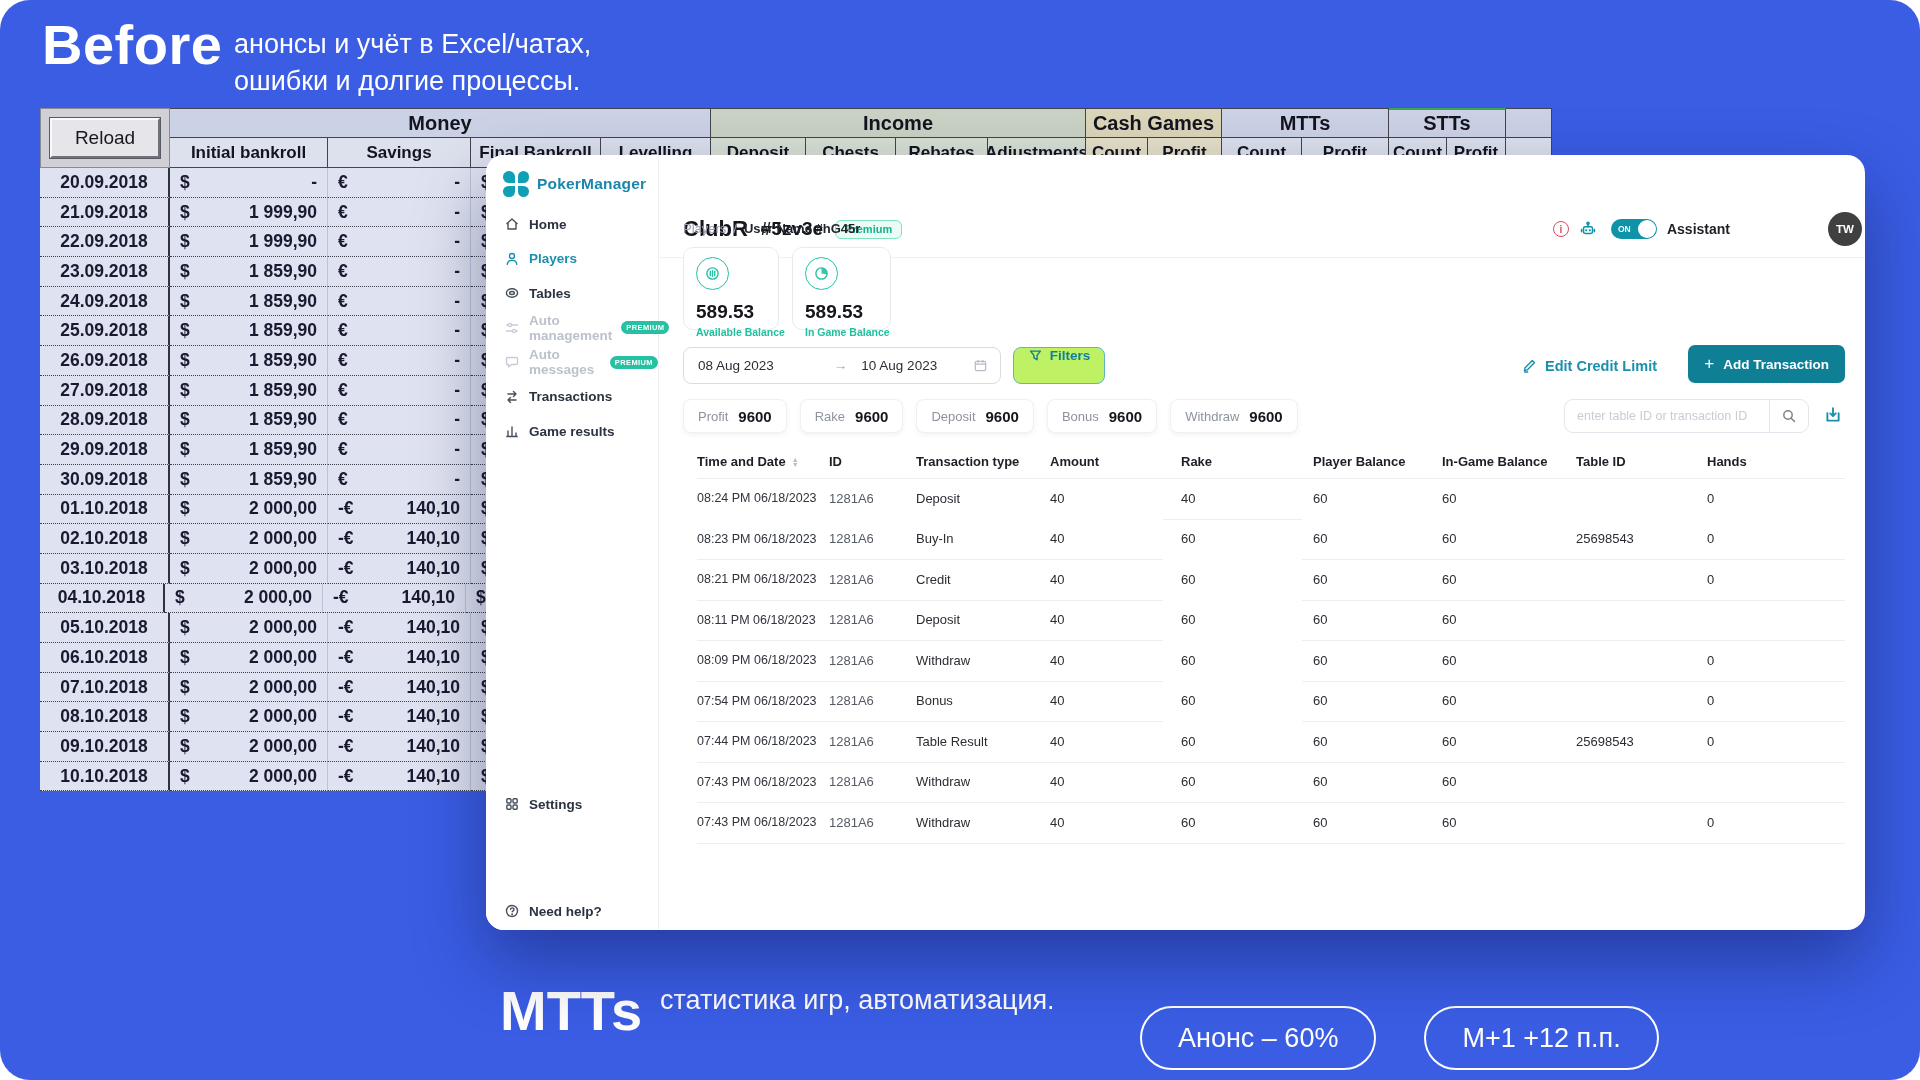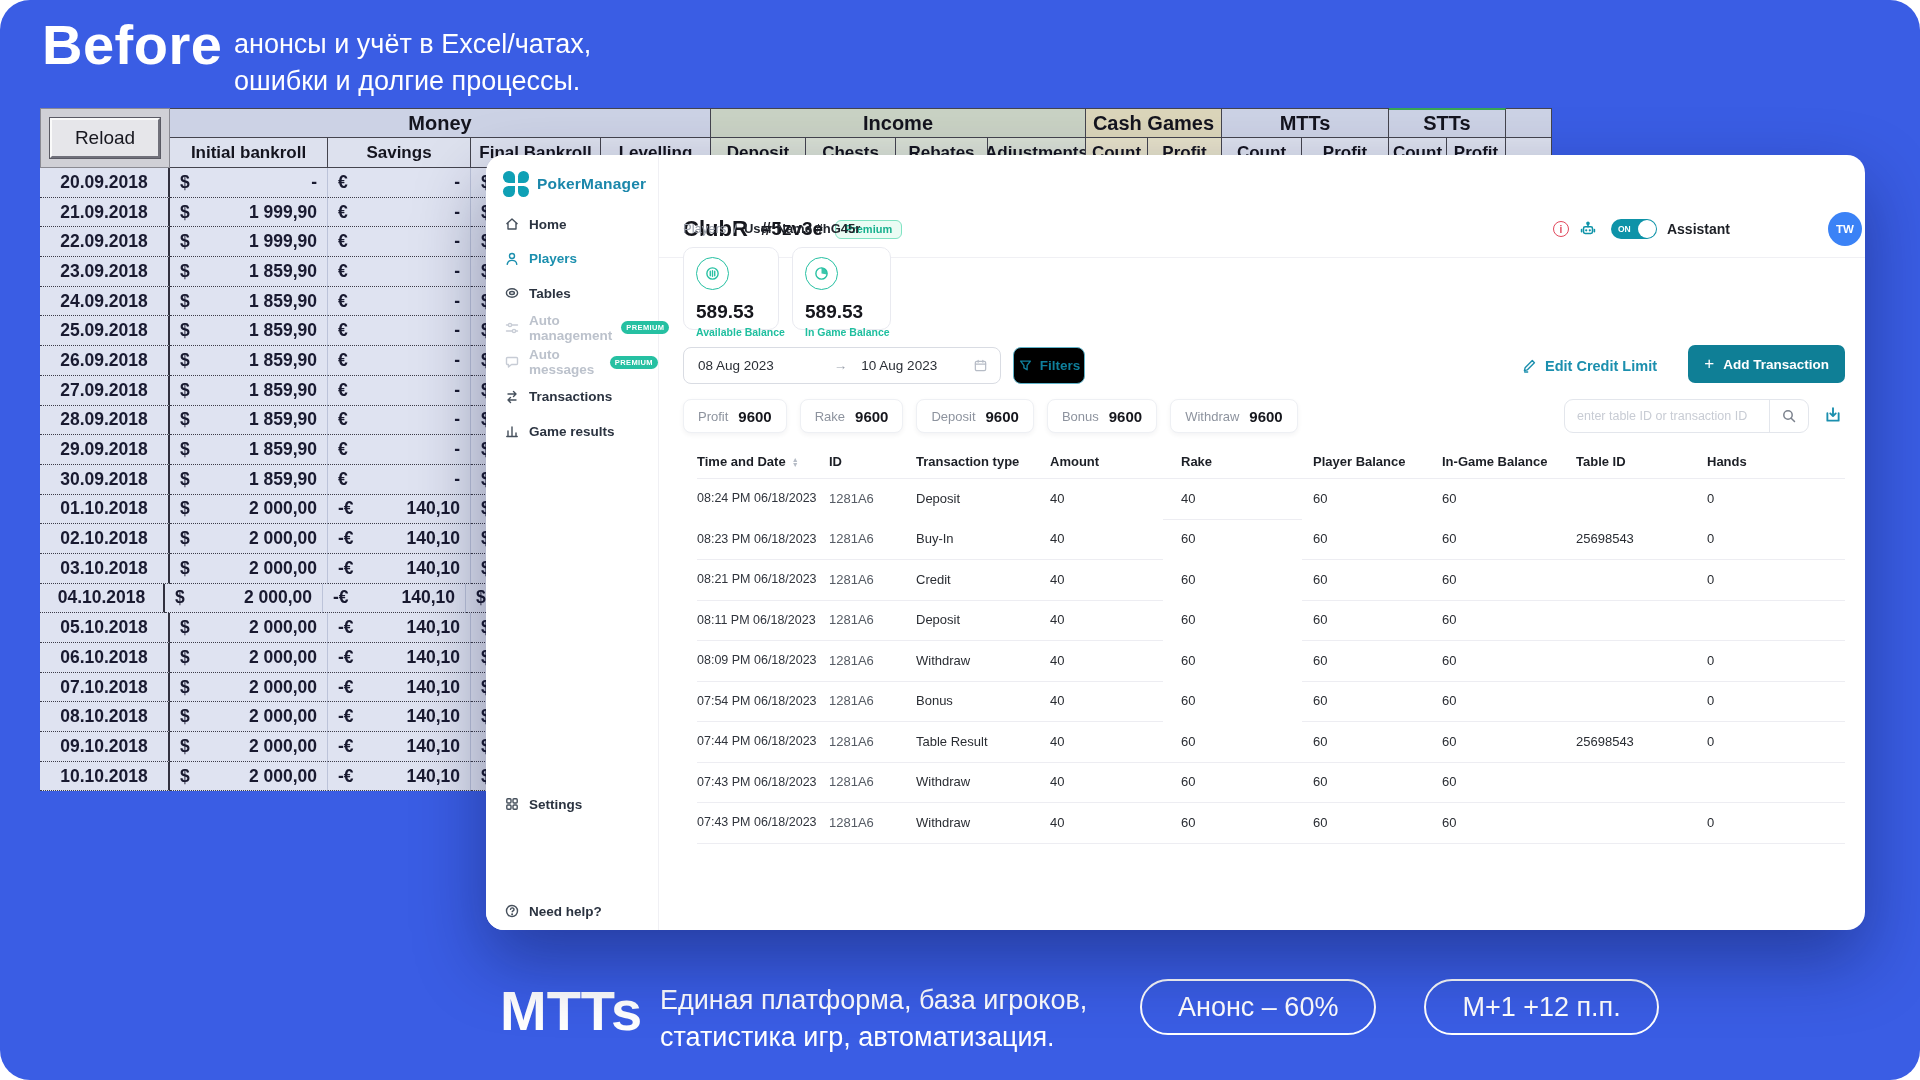--- a/index.html
+++ b/index.html
@@ -11,21 +11,21 @@
   body{font-family:"Liberation Sans", sans-serif; width:1920px; height:1080px; position:relative;}
   #canvas{position:absolute; inset:0; width:1920px; height:1080px; background:var(--blue); border-radius:30px; overflow:hidden;}
 
   
   .before-title{position:absolute; left:42px; top:12px; font-size:56px; font-weight:800; color:#fff; letter-spacing:.5px;}
   .before-sub{position:absolute; left:234px; top:26px; font-size:27px; font-weight:500; color:#fff; line-height:37px;}
   
   .after-title{position:absolute; left:500px; top:978px; font-size:56px; font-weight:800; color:#fff;}
   .after-sub{position:absolute; left:660px; top:982px; font-size:27px; font-weight:500; color:#fff; line-height:37px;}
   .pills{position:absolute; left:1140px; top:979px; display:flex; gap:48px;}
-  .pill{height:56px; border:2px solid #fff; border-radius:40px; color:#fff; font-size:27px; font-weight:500; display:flex; align-items:center; padding:0 36px; white-space:nowrap;}
+  .pill{height:64px; border:2px solid #fff; border-radius:40px; color:#fff; font-size:27px; font-weight:500; display:flex; align-items:center; padding:0 36px; white-space:nowrap;margin-top:27px;}
 
   
   .excel{position:absolute; left:40px; top:108px; width:1512px; z-index:1; font-family:"Liberation Sans",sans-serif;}
   .xrow{display:flex;}
   .xcell{flex:0 0 auto; display:flex; align-items:center; justify-content:center; border-right:1px solid #44444e; border-bottom:1px solid #44444e; color:#14141e; overflow:hidden;}
   .xgroup{height:30px; font-size:20px; font-weight:700; border-top:1px solid #44444e;}
   .xsub{height:30px; font-size:17px; font-weight:700;}
   .xreload{background:#d0d0d6; border:1px solid #8a8a92; display:flex; align-items:center; justify-content:center;}
   .reload-btn{width:110px; height:40px; background:#e6e6ea; border-top:2px solid #fafafa; border-left:2px solid #fafafa; border-right:2px solid #70707a; border-bottom:2px solid #70707a; outline:1px solid #5a5a64; font-size:19px; color:#17171f; display:flex; align-items:center; justify-content:center; cursor:pointer;}
   .xdata .xcell{background:#dfe3f1; border-right:1px solid #bcc3d9; border-bottom:1px dotted #3c3c49; font-size:17.5px; font-weight:600; color:#191a30; justify-content:space-between; padding:0 10px;}
@@ -58,35 +58,35 @@
   .club-name{font-size:22px; font-weight:800; color:var(--ink);}
   .club-id{font-size:19px; font-weight:700; color:var(--ink); margin-left:13px;}
   .premium-pill{margin-left:12px; font-size:11px; font-weight:600; color:#17b08e; background:#eafcf4; border:1px solid #7fe3c3; border-radius:6px; padding:2.5px 9px;}
   .top-right{margin-left:auto; display:flex; align-items:center; gap:10px;}
   .info-ic{width:16px; height:16px; border:1.5px solid #e2485c; border-radius:50%; color:#e2485c; font-size:10px; font-weight:700; display:flex; align-items:center; justify-content:center; cursor:pointer;}
   .robot-ic{color:#0e93a8; cursor:pointer; display:flex;}
   .toggle{width:46px; height:20px; background:#0e93a8; border-radius:10px; position:relative; cursor:pointer; margin-left:4px;}
   .toggle .on{position:absolute; left:7px; top:5px; font-size:8.5px; font-weight:800; color:#fff;}
   .toggle .knob{position:absolute; right:1px; top:1px; width:18px; height:18px; background:#fff; border-radius:50%;}
   .assistant-lbl{font-size:14px; font-weight:600; color:#1d2026;}
-  .avatar{width:34px; height:34px; border-radius:50%; background:#3b82f6; color:#fff; font-size:11.5px; font-weight:800; display:flex; align-items:center; justify-content:center; margin-left:88px; cursor:pointer;}
+  .avatar{width:34px; height:34px; border-radius:50%; background:#404040; color:#fff; font-size:11.5px; font-weight:800; display:flex; align-items:center; justify-content:center; margin-left:88px; cursor:pointer;}
 
   .breadcrumb{position:absolute; left:197px; top:66px; font-size:13px; color:#9aa0ab; display:flex; gap:7px;}
   .breadcrumb .cur{color:#21242b; font-weight:600;}
 
   .cards{position:absolute; left:197px; top:92px; display:flex; gap:13px;}
   .card{height:83px; border:1px solid #e9eaf0; border-radius:10px; background:#fff; padding:9px 12px;}
   .card .cic{width:33px; height:33px; border:1.5px solid var(--teal); border-radius:50%; color:var(--teal); display:flex; align-items:center; justify-content:center;}
   .card .val{font-size:19px; font-weight:800; color:var(--ink); margin-top:11px; white-space:nowrap;}
   .card .lbl{font-size:10.5px; font-weight:700; color:#1fbf9f; margin-top:3px; white-space:nowrap;}
 
   .daterange{position:absolute; left:197px; top:192px; width:318px; height:37px; border:1px solid #d9dce3; border-radius:8px; background:#fff; display:flex; align-items:center; padding:0 12px 0 14px; font-size:13.5px; color:#2b2f36; cursor:pointer;}
   .daterange .arrow{color:#9ba1ac; margin:0 14px 0 60px;}
   .daterange .cal{margin-left:auto; color:#b6bcc6; display:flex;}
-  .filters-btn{position:absolute; left:527px; top:192px; width:72px; height:37px; border:1.5px solid #5fb3c9; border-radius:8px; color:#0f7f9b; font-size:13.5px; font-weight:700; background:#000000; display:flex; align-items:center; justify-content:center; gap:7px; cursor:pointer;}
+  .filters-btn{position:absolute; left:527px; top:192px; width:92px; height:37px; border:1.5px solid #5fb3c9; border-radius:8px; color:#0f7f9b; font-size:13.5px; font-weight:700; background:#bef264; display:flex; justify-content:center; gap:7px; cursor:pointer;}
   .edit-credit{position:absolute; right:208px; top:203px; display:flex; align-items:center; gap:8px; color:#1b8fae; font-size:14.5px; font-weight:700; cursor:pointer;}
   .add-trans{position:absolute; right:20px; top:190px; height:38px; padding:0 16px; background:var(--btn); border-radius:7px; color:#fff; font-size:13.5px; font-weight:700; display:flex; align-items:center; gap:9px; cursor:pointer;}
   .add-trans .plus{font-size:17px; font-weight:500;}
 
   .chips{position:absolute; left:197px; top:244px; display:flex; gap:13px;}
   .chip{height:34px; background:#fff; border:1px solid #eef0f4; box-shadow:0 2px 5px rgba(20,20,40,.05); border-radius:8px; display:flex; align-items:center; gap:10px; padding:0 14px;}
   .chip .cl{font-size:13px; color:#8d939e;}
   .chip .cv{font-size:15px; font-weight:800; color:var(--ink);}
   .search{position:absolute; right:56px; top:244px; width:245px; height:34px; border:1px solid #e3e6ec; border-radius:9px; display:flex; align-items:center; background:#fff;}
   .search input{border:0; outline:0; flex:1; height:100%; padding:0 10px 0 12px; font-size:12.5px; font-family:inherit; color:#2b2f36; background:transparent;}
@@ -1092,21 +1092,20 @@
         <div class="tline" style="top: 276px; left: 605px; width: 543px;"></div>
         <div class="tline" style="top: 316.5px; left: 0px; width: 1148px;"></div>
         <div class="tline" style="top: 357px; left: 0px; width: 1148px;"></div>
         <div class="tline" style="top: 397.5px; left: 0px; width: 1148px;"></div>
         <div class="tline" style="top: 33px; left: 0px; width: 1148px;"></div>
       </div>
   </div>
 
   <div class="after-title">MTTs</div>
   <div class="after-sub">
-    <div>Единая платформа, база игроков,</div>
     <div>статистика игр, автоматизация.</div>
   </div>
   <div class="pills" id="pills">
       <div class="pill">Анонс – 60%</div>
       <div class="pill">М+1 +12 п.п.</div>
     </div>
 
 </div>
 
 </body></html>

